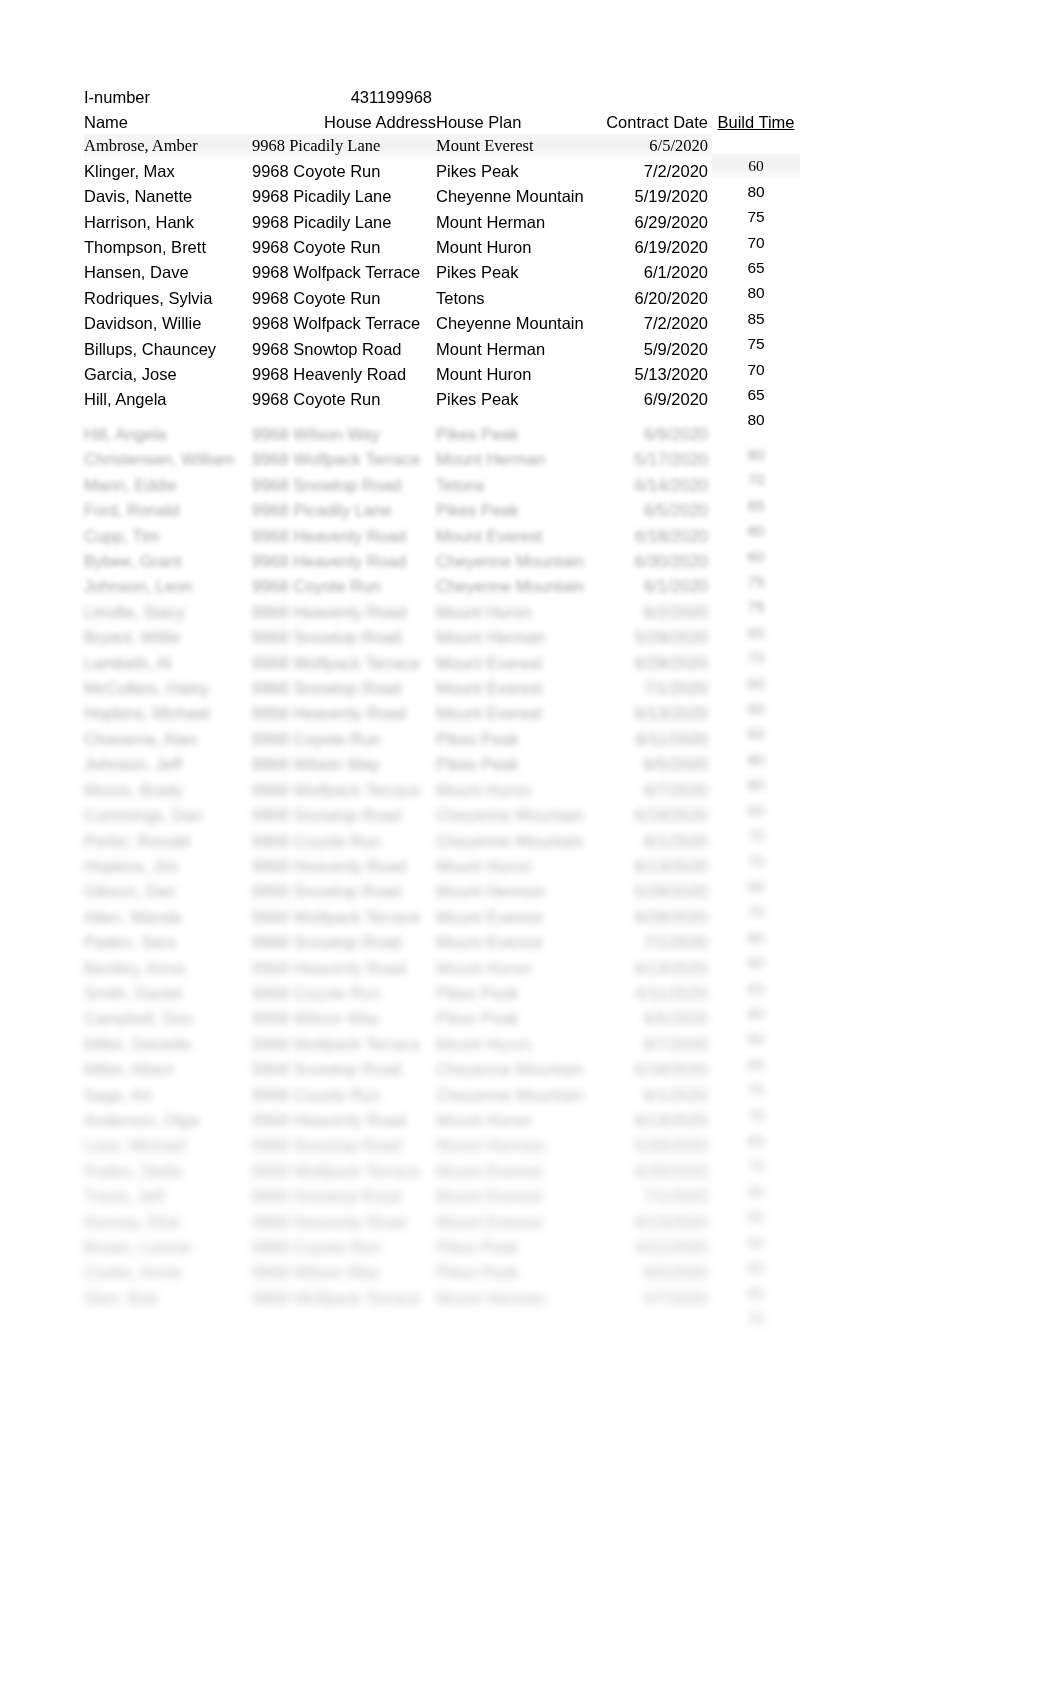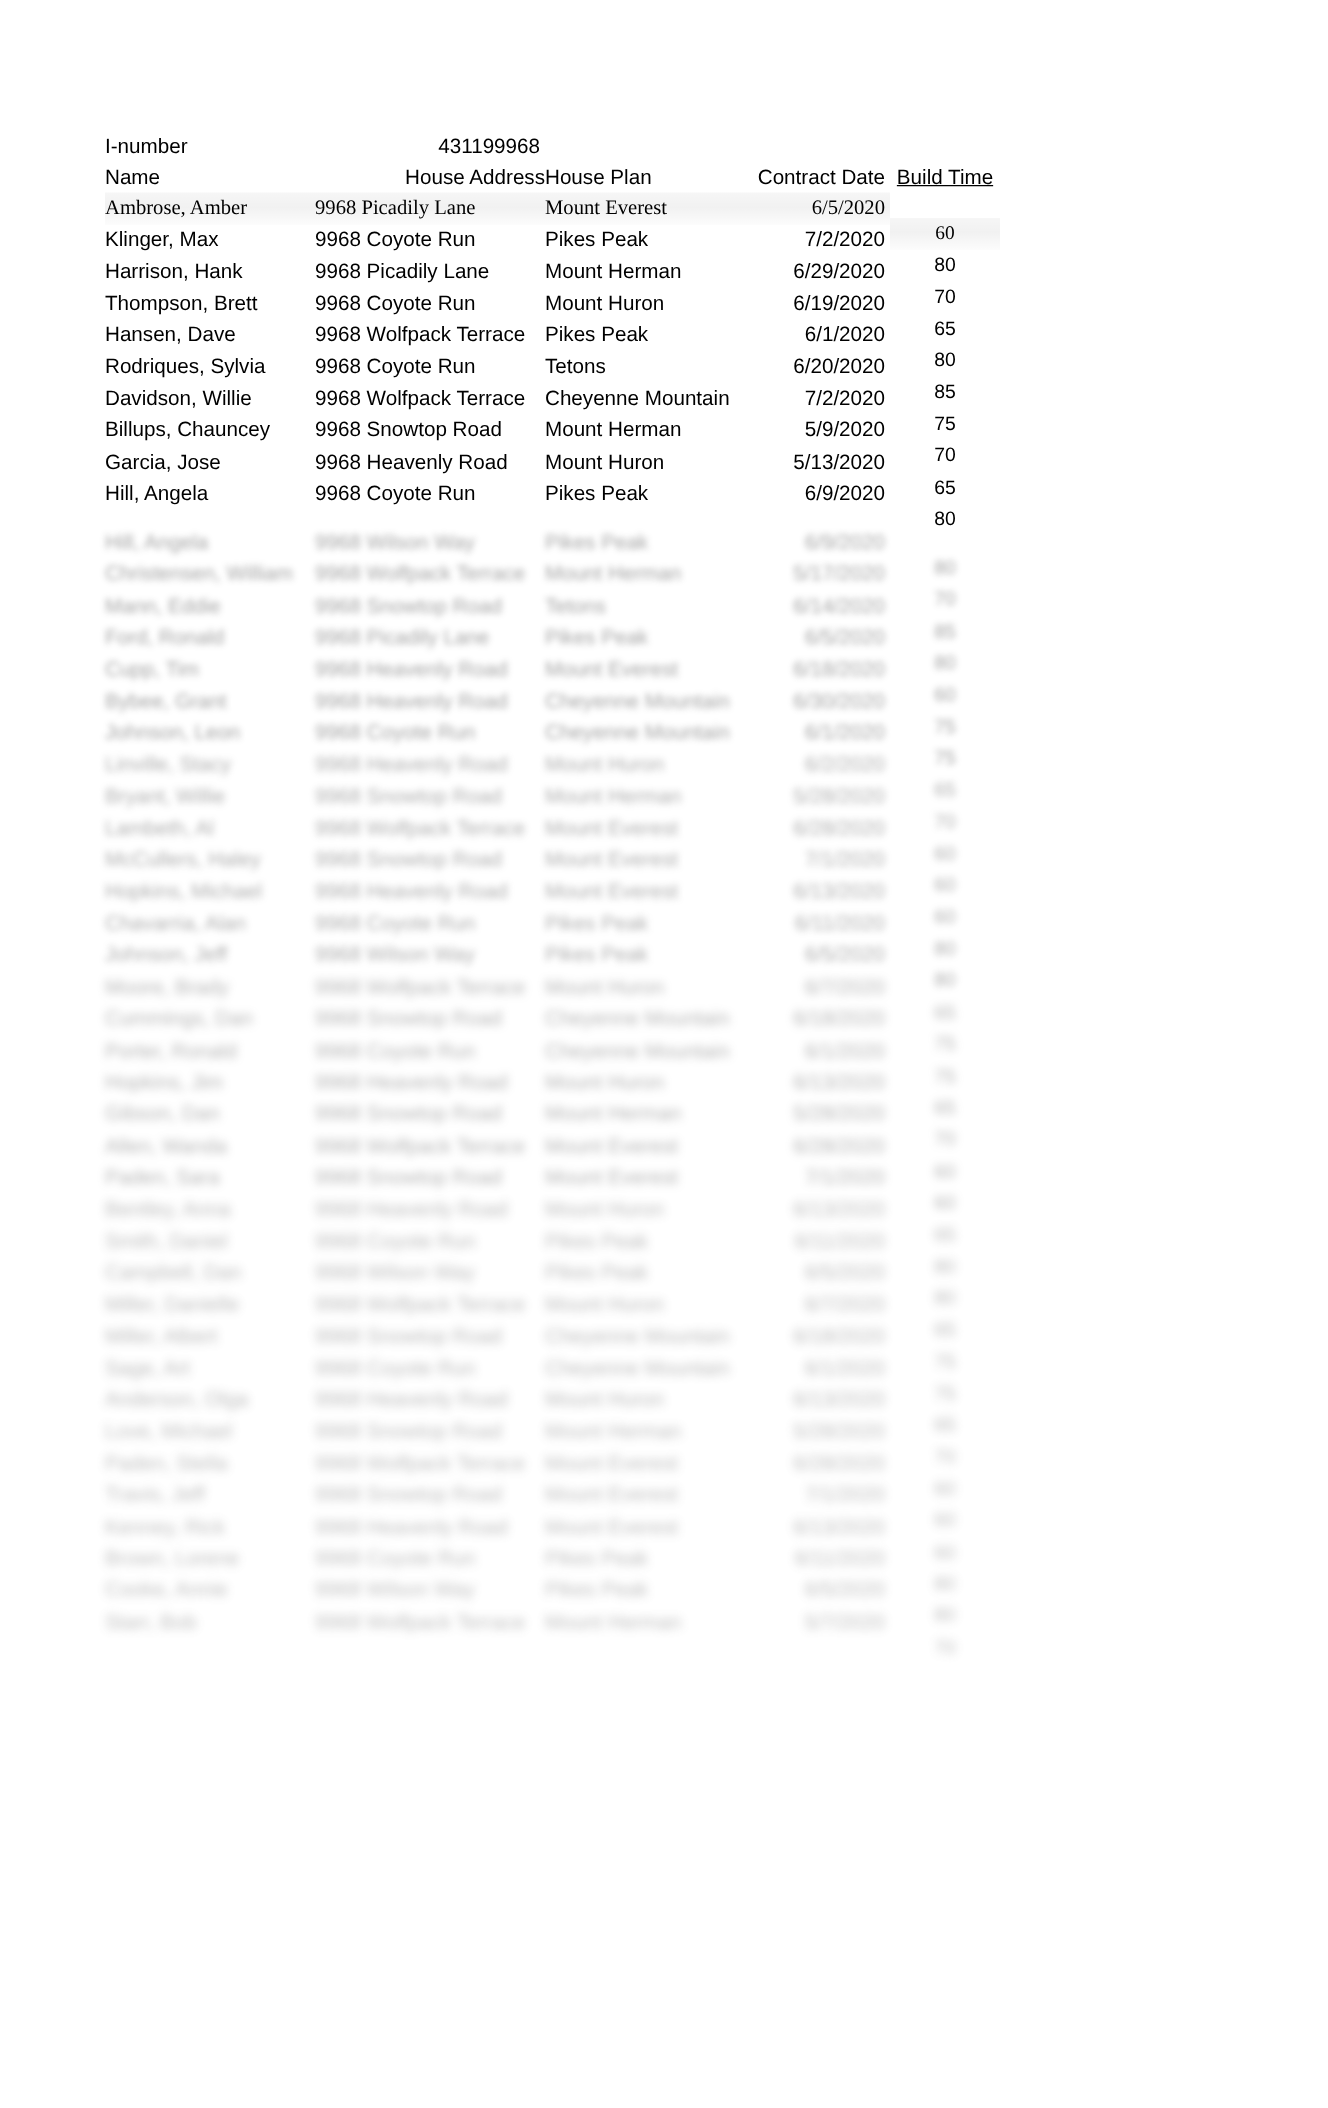--- a/index.html
+++ b/index.html
@@ -15,21 +15,20 @@
     font-family: "Liberation Sans", sans-serif;
     color: #000000;
     overflow: hidden;
   }
 
   #sheet {
     position: absolute;
     left: 84px;
     top: 84px;
     width: 716px;
-    margin-top: 20px;
   }
 
   
   .meta-row {
     display: flex;
     align-items: baseline;
     height: 26px;
     font-size: 16.5px;
     line-height: 26px;
   }
@@ -152,20 +151,27 @@
           <td class="t-center build-cell">60</td>
         </tr>
         <tr>
           <td class="t-left">Klinger, Max</td>
           <td class="t-left">9968 Coyote Run</td>
           <td class="t-left">Pikes Peak</td>
           <td class="t-right">7/2/2020</td>
           <td class="t-center build-cell">80</td>
         </tr>
         <tr>
+          <td class="t-left">Davis,  Nanette</td>
+          <td class="t-left">9968 Picadily Lane</td>
+          <td class="t-left">Cheyenne Mountain</td>
+          <td class="t-right">5/19/2020</td>
+          <td class="t-center build-cell">75</td>
+        </tr>
+        <tr>
           <td class="t-left">Harrison,  Hank</td>
           <td class="t-left">9968 Picadily Lane</td>
           <td class="t-left">Mount Herman</td>
           <td class="t-right">6/29/2020</td>
           <td class="t-center build-cell">70</td>
         </tr>
         <tr>
           <td class="t-left">Thompson,  Brett</td>
           <td class="t-left">9968 Coyote Run</td>
           <td class="t-left">Mount Huron</td>

